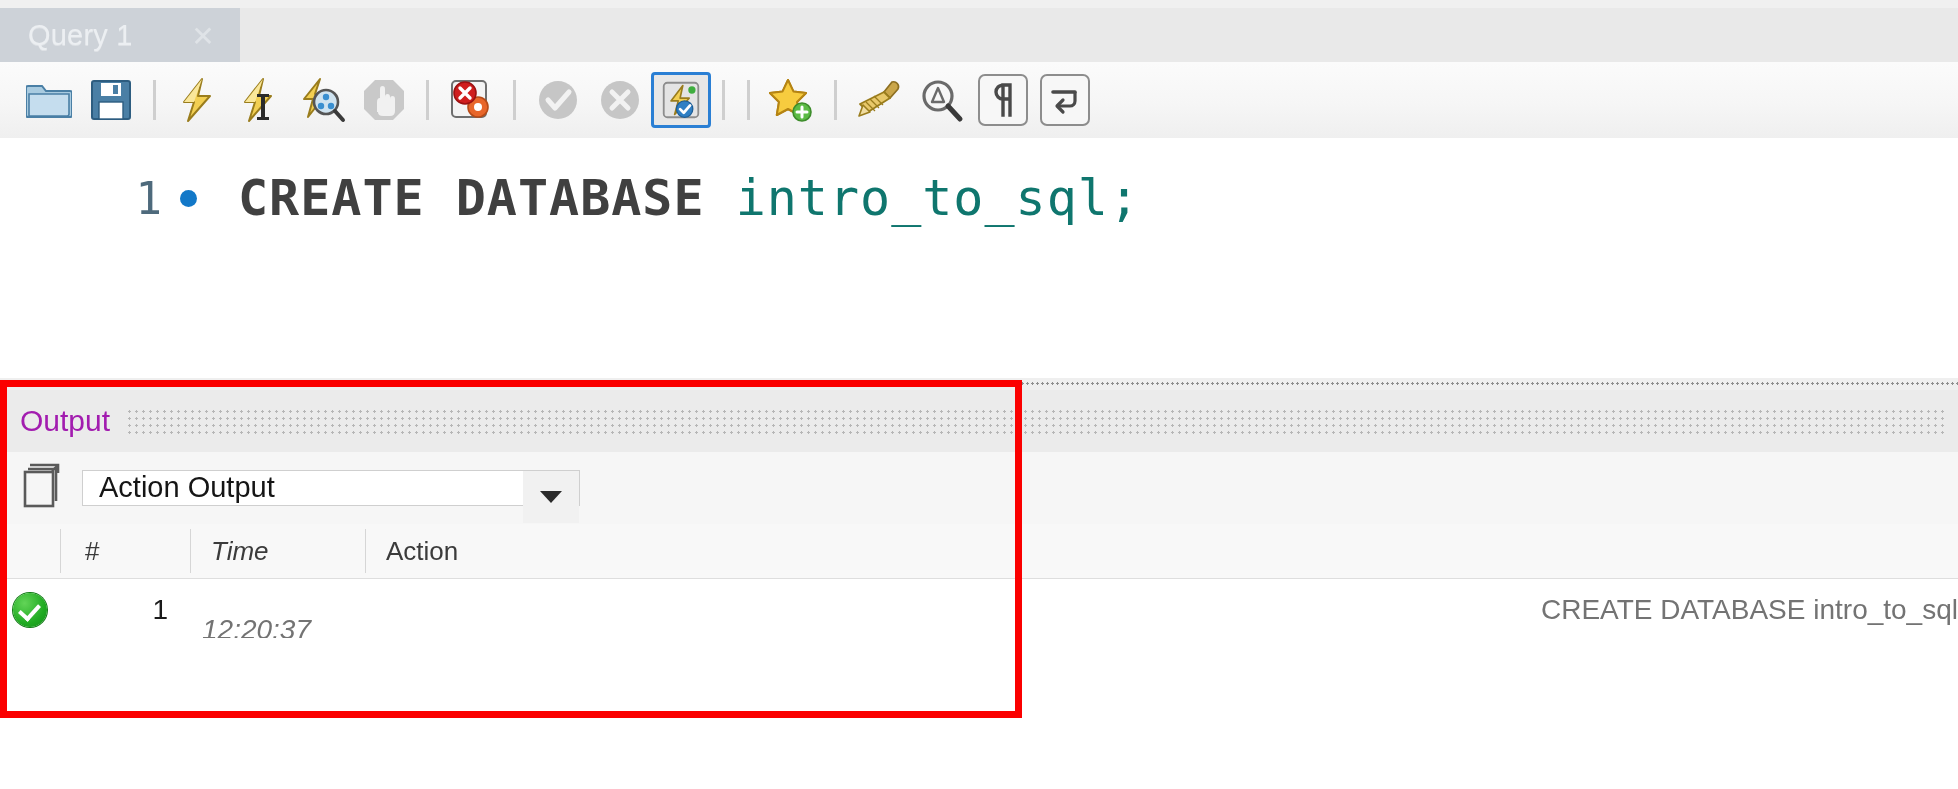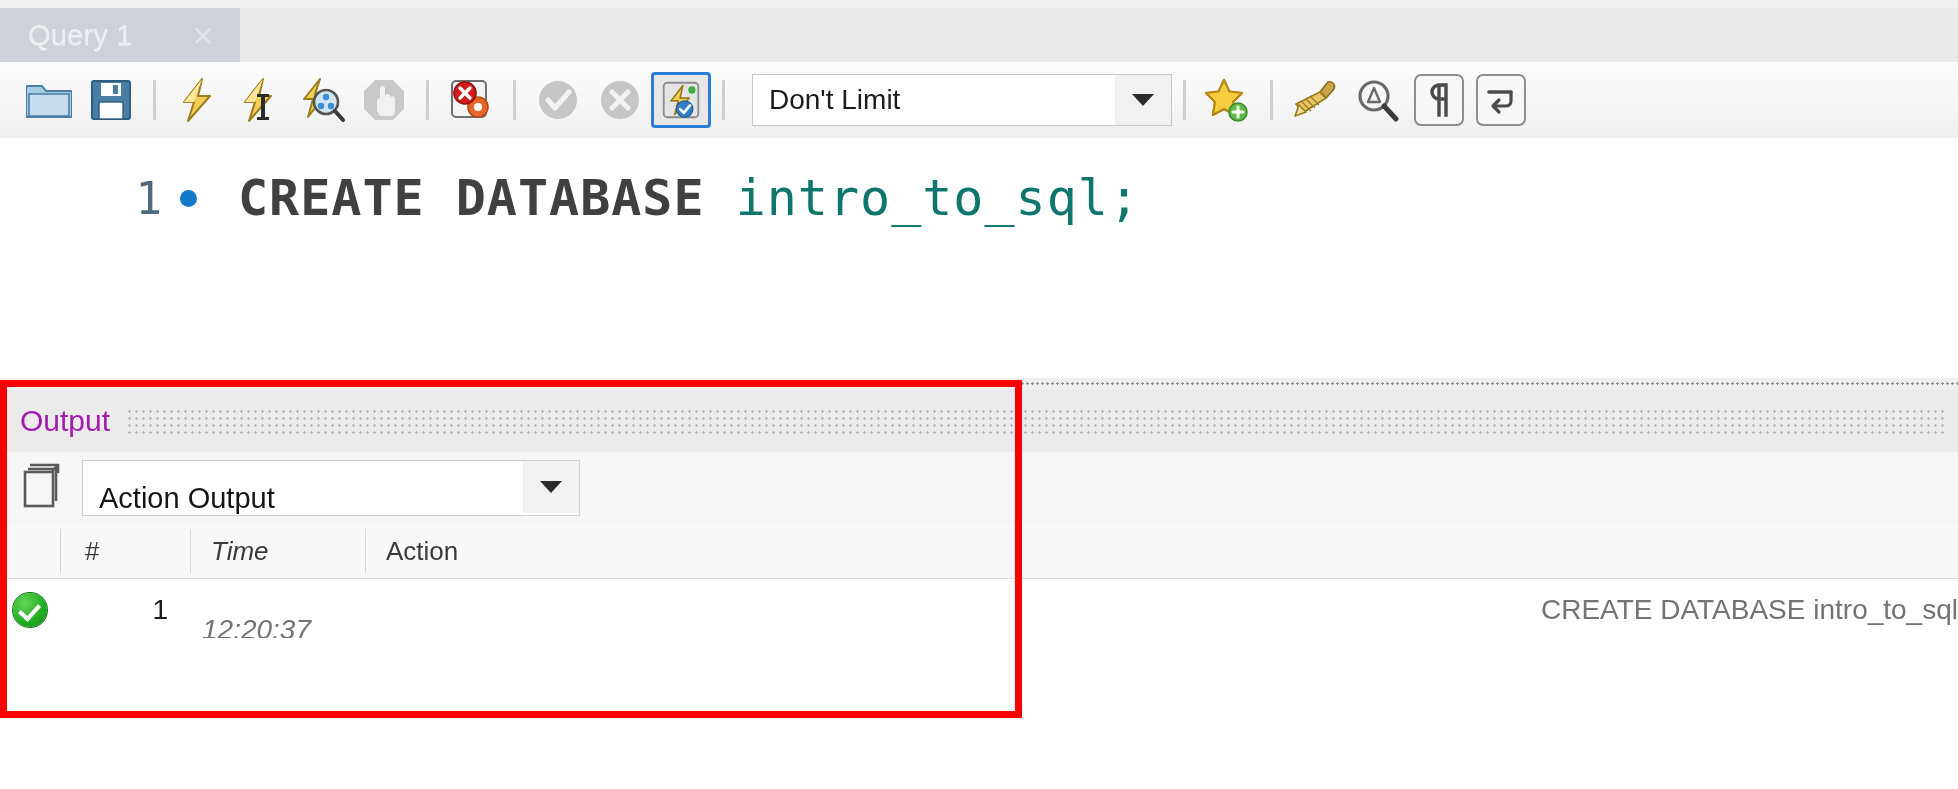--- a/index.html
+++ b/index.html
@@ -225,25 +225,25 @@
   }
   .stack-icon {
     margin-left: 16px;
     width: 52px; height: 54px;
     flex: 0 0 auto;
     position: relative;
   }
   .action-select {
     position: relative;
     margin-left: 14px;
-    width: 498px; height: 56px;
+    width: 498px; height: 36px;
     background: #ffffff;
     border: 1px solid #cfcfcf;
     display: flex;
-    align-items: flex-end;
+    align-items: flex-start;
     box-sizing: border-box;
     flex: 0 0 auto;
   }
   .action-value {
     font-size: 29px;
     color: #151515;
     padding-left: 16px;
   }
   .action-arrow {
     position: absolute;
@@ -430,26 +430,20 @@
       <rect x="3" y="3" width="38" height="38" rx="4" fill="#e4e4e4" stroke="#8d8d8d" stroke-width="2"></rect>
       <path d="M24 6 L11 23 h8 L15 38 L31 20 H21 z" fill="#f2cf52" stroke="#9a7d1d" stroke-width="1.8" stroke-linejoin="round"></path>
       <circle cx="34" cy="11" r="4" fill="#3fae3f"></circle>
       <circle cx="26" cy="32" r="9" fill="#2f7fc4" stroke="#1d5d96" stroke-width="1.4"></circle>
       <path d="M21 32 l4 4 l7 -8" fill="none" stroke="#ffffff" stroke-width="3" stroke-linecap="round" stroke-linejoin="round"></path>
     </svg>
   </div>
 
   <div class="tb-sep"></div>
 
-  <div class="limit-select">
-    <span class="limit-value">Don't Limit</span>
-    <span class="limit-arrow">
-      <i class="caret-down"></i>
-    </span>
-  </div>
 
   <div class="tb-sep"></div>
 
   <div class="tb-btn">
     <svg width="48" height="46" viewBox="0 0 48 46">
       <path d="M20 3 l5.4 11.4 L38 16 l-9 9 2.2 13 L20 32 8.8 38 11 25 2 16 l12.6 -1.6 z" fill="#f6c察" stroke="#b58413" stroke-width="2" stroke-linejoin="round"></path>
       <path d="M20 3 l5.4 11.4 L38 16 l-9 9 2.2 13 L20 32 8.8 38 11 25 2 16 l12.6 -1.6 z" fill="#f7cc3f" stroke="#b58413" stroke-width="2" stroke-linejoin="round"></path>
       <circle cx="34" cy="35" r="9" fill="#5cbb45" stroke="#3d8c2b" stroke-width="1.6"></circle>
       <path d="M34 30 v10 M29 35 h10" stroke="#ffffff" stroke-width="3" stroke-linecap="round"></path>
     </svg>

